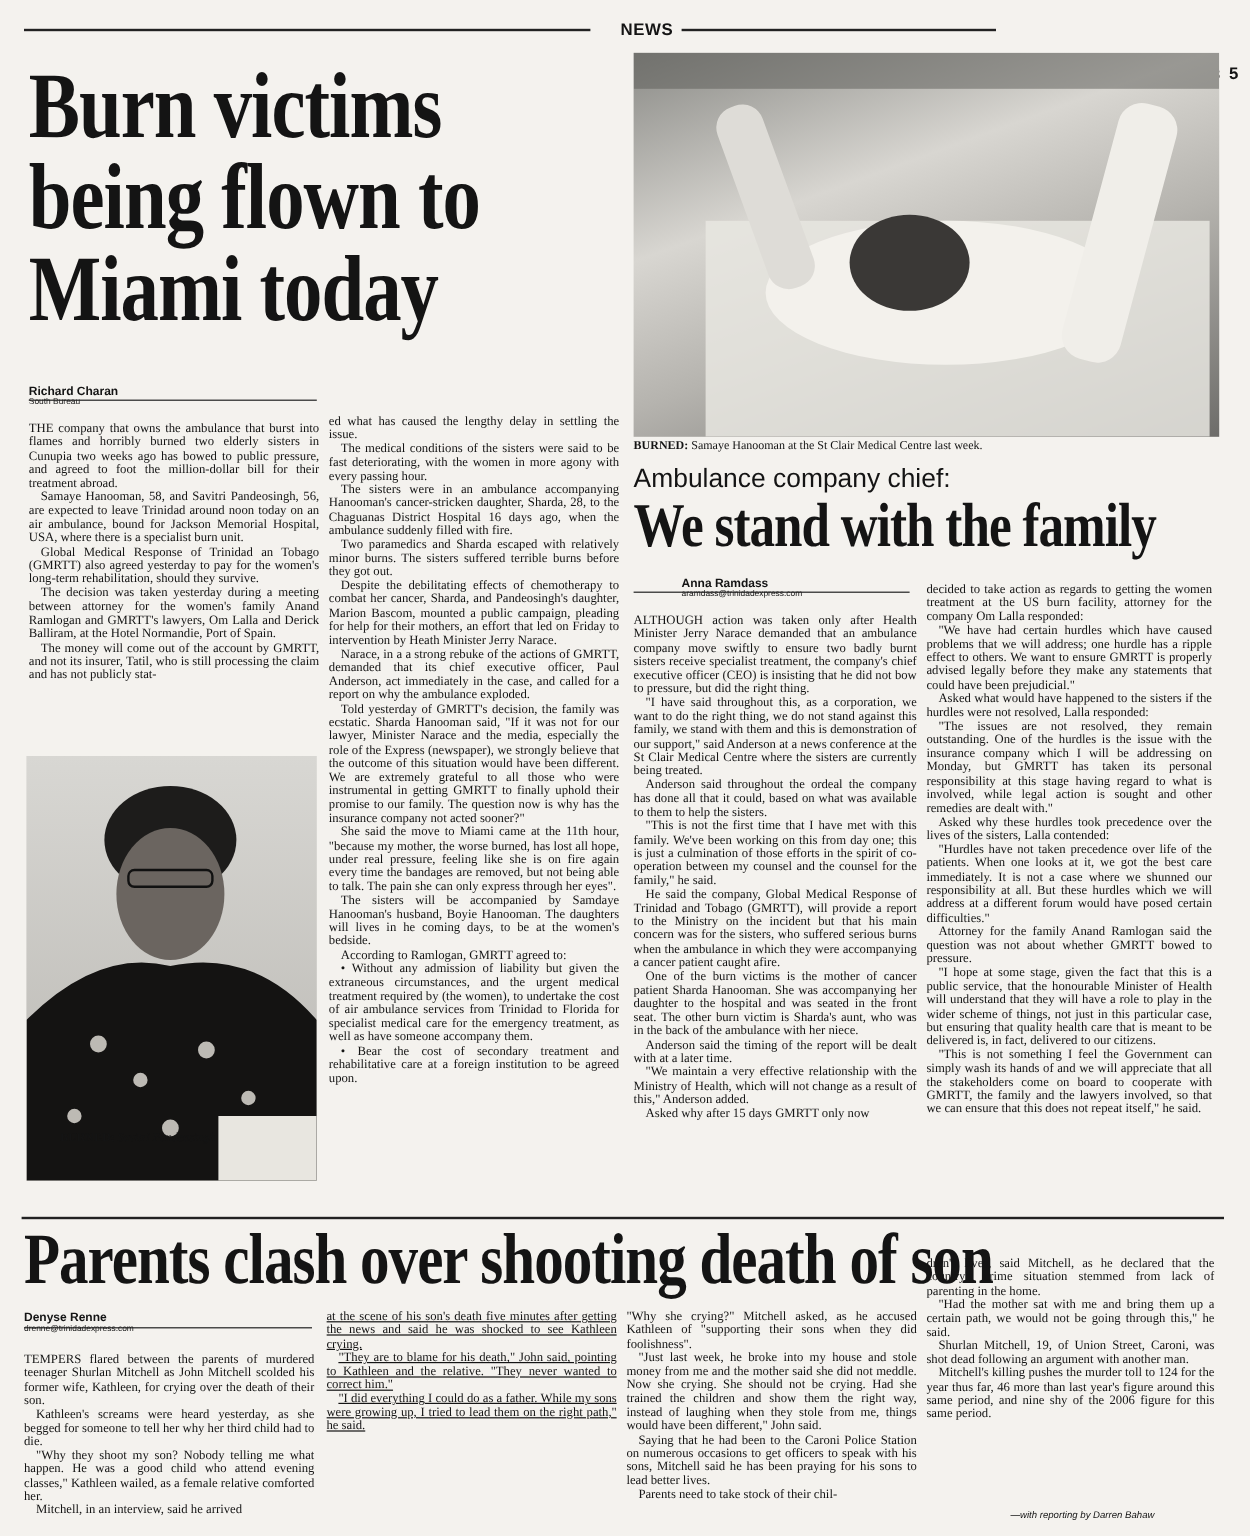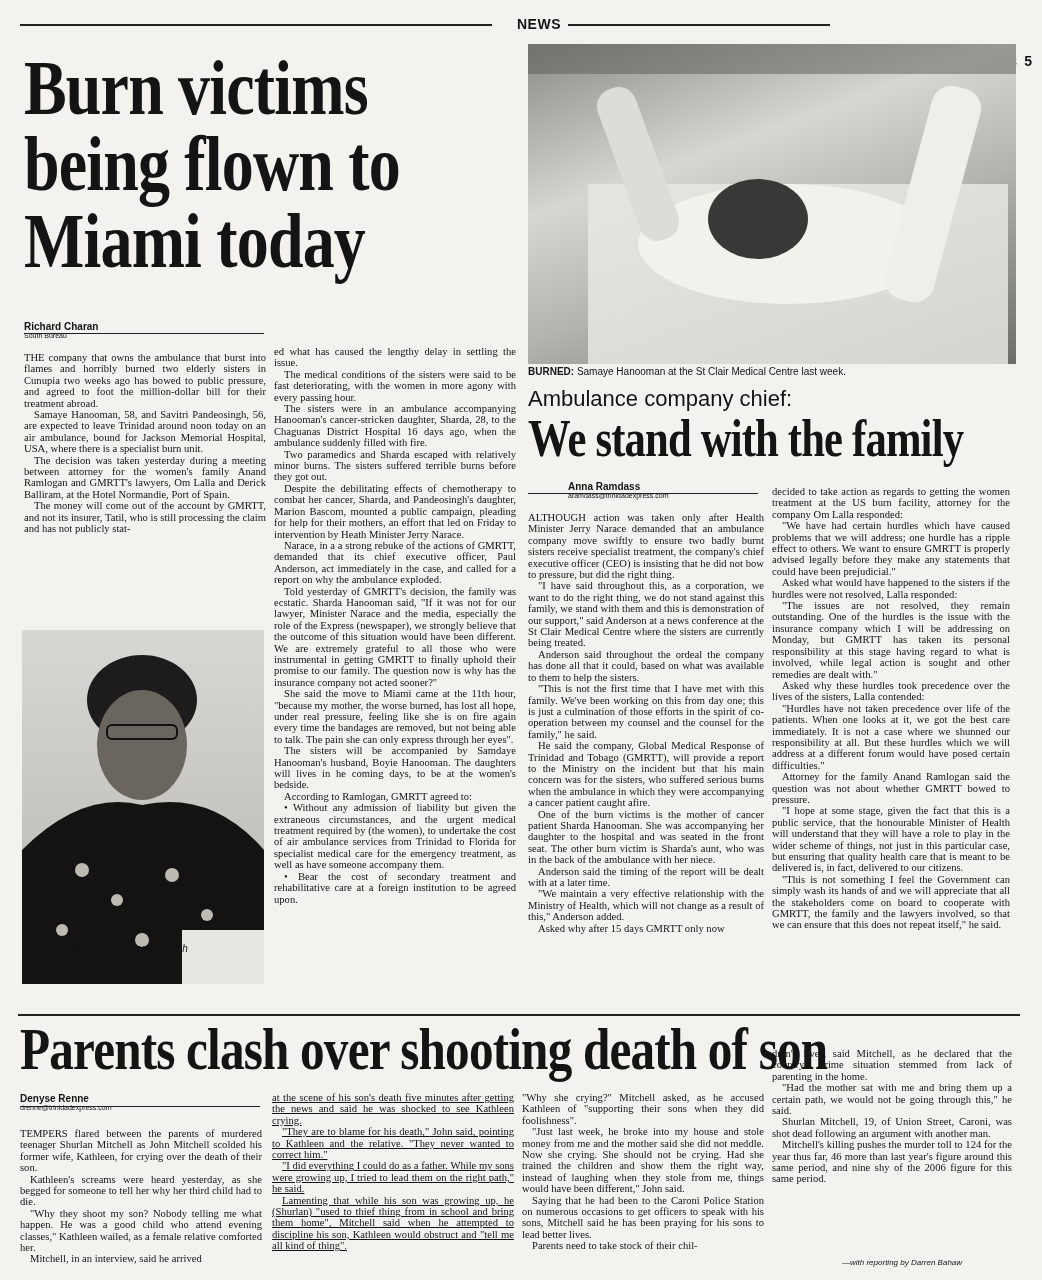--- a/index.html
+++ b/index.html
@@ -10,21 +10,21 @@
   .hdr-line{position:absolute;top:10px;height:1.5px;background:#222;}
   .hdr-news{position:absolute;top:2px;left:497px;font-family:"Liberation Sans",sans-serif;font-size:14px;font-weight:bold;letter-spacing:0.5px;}
   .hdr-right{position:absolute;top:3px;right:0;font-family:"Liberation Sans",sans-serif;font-size:12px;margin-top:36px;}
   .hdr-right b{font-size:14px;margin-left:4px;}
   .headline{font-family:"Liberation Serif",serif;font-weight:bold;line-height:0.98;letter-spacing:-1px;transform:scaleX(0.82);transform-origin:left top;}
   .byline{font-family:"Liberation Sans",sans-serif;font-size:10px;font-weight:bold;}
   .byline-sub{font-family:"Liberation Sans",sans-serif;font-size:7px;}
   .col{position:absolute;font-size:10.6px;line-height:11.4px;text-align:justify;}
   .col p{margin:0;text-indent:10px;}
   .col p.first{text-indent:0;}
-  .caption{position:absolute;font-family:Liberation Sans, sans-serif;font-size:10px;}
+  .caption{position:absolute;font-family:Liberation Serif, serif;font-size:10px;}
   .caption b{text-transform:uppercase;}
   .photo{position:absolute;overflow:hidden;}
   .kicker{position:absolute;font-family:"Liberation Sans",sans-serif;font-size:22px;}
   .credit{position:absolute;font-family:"Liberation Sans",sans-serif;font-size:8px;font-style:italic;}
 </style>
 </head>
 <body>
 
 <div class="hdr">
   <div class="hdr-line" style="left:0;width:472px;"></div>
@@ -61,20 +61,21 @@
 
 <div class="abs" style="left:24px;top:321px;width:240px;">
   <div class="byline">Richard Charan</div>
   <div class="byline-sub">South Bureau</div>
 </div>
 <div class="rule" style="left:24px;top:333px;width:240px;height:1px;"></div>
 
 <div class="col" style="left:24px;top:352px;width:242px;height:270px;overflow:hidden;">
   <p class="first">THE company that owns the ambulance that burst into flames and horribly burned two elderly sisters in Cunupia two weeks ago has bowed to public pressure, and agreed to foot the million-dollar bill for their treatment abroad.</p>
   <p>Samaye Hanooman, 58, and Savitri Pandeosingh, 56, are expected to leave Trinidad around noon today on an air ambulance, bound for Jackson Memorial Hospital, USA, where there is a specialist burn unit.</p>
+  <p>Global Medical Response of Trinidad an Tobago (GMRTT) also agreed yesterday to pay for the women's long-term rehabilitation, should they survive.</p>
   <p>The decision was taken yesterday during a meeting between attorney for the women's family Anand Ramlogan and GMRTT's lawyers, Om Lalla and Derick Balliram, at the Hotel Normandie, Port of Spain.</p>
   <p>The money will come out of the account by GMRTT, and not its insurer, Tatil, who is still processing the claim and has not publicly stat-</p>
 </div>
 
 <div class="photo" style="left:22px;top:630px;width:242px;height:354px;background:linear-gradient(180deg,#d8d7d3 0%,#b8b6b1 100%);">
   <svg width="242" height="354">
     <ellipse cx="120" cy="70" rx="55" ry="45" fill="#1d1c1b"></ellipse>
     <ellipse cx="120" cy="115" rx="45" ry="55" fill="#6b6560"></ellipse>
     <rect x="85" y="95" width="70" height="14" rx="5" fill="none" stroke="#111" stroke-width="2"></rect>
     <path d="M0 354 L0 220 Q60 160 120 175 Q190 160 242 220 L242 354 Z" fill="#141312"></path>
@@ -152,21 +153,20 @@
 <div class="col" style="left:20px;top:1128px;width:242px;height:146px;overflow:hidden;">
   <p class="first">TEMPERS flared between the parents of murdered teenager Shurlan Mitchell as John Mitchell scolded his former wife, Kathleen, for crying over the death of their son.</p>
   <p>Kathleen's screams were heard yesterday, as she begged for someone to tell her why her third child had to die.</p>
   <p>"Why they shoot my son? Nobody telling me what happen. He was a good child who attend evening classes," Kathleen wailed, as a female relative comforted her.</p>
   <p>Mitchell, in an interview, said he arrived</p>
 </div>
 <div class="col" style="left:272px;top:1092px;width:242px;height:182px;overflow:hidden;text-decoration:underline;">
   <p class="first">at the scene of his son's death five minutes after getting the news and said he was shocked to see Kathleen crying.</p>
   <p>"They are to blame for his death," John said, pointing to Kathleen and the relative. "They never wanted to correct him."</p>
   <p>"I did everything I could do as a father. While my sons were growing up, I tried to lead them on the right path," he said.</p>
-  <p>Lamenting that while his son was growing up, he (Shurlan) "used to thief thing from in school and bring them home", Mitchell said when he attempted to discipline his son, Kathleen would obstruct and "tell me all kind of thing".</p>
 </div>
 <div class="col" style="left:522px;top:1092px;width:242px;height:182px;overflow:hidden;">
   <p class="first">"Why she crying?" Mitchell asked, as he accused Kathleen of "supporting their sons when they did foolishness".</p>
   <p>"Just last week, he broke into my house and stole money from me and the mother said she did not meddle. Now she crying. She should not be crying. Had she trained the children and show them the right way, instead of laughing when they stole from me, things would have been different," John said.</p>
   <p>Saying that he had been to the Caroni Police Station on numerous occasions to get officers to speak with his sons, Mitchell said he has been praying for his sons to lead better lives.</p>
   <p>Parents need to take stock of their chil-</p>
 </div>
 <div class="col" style="left:772px;top:1048px;width:240px;height:160px;overflow:hidden;">
   <p class="first">dren's lives, said Mitchell, as he declared that the country's crime situation stemmed from lack of parenting in the home.</p>
   <p>"Had the mother sat with me and bring them up a certain path, we would not be going through this," he said.</p>

